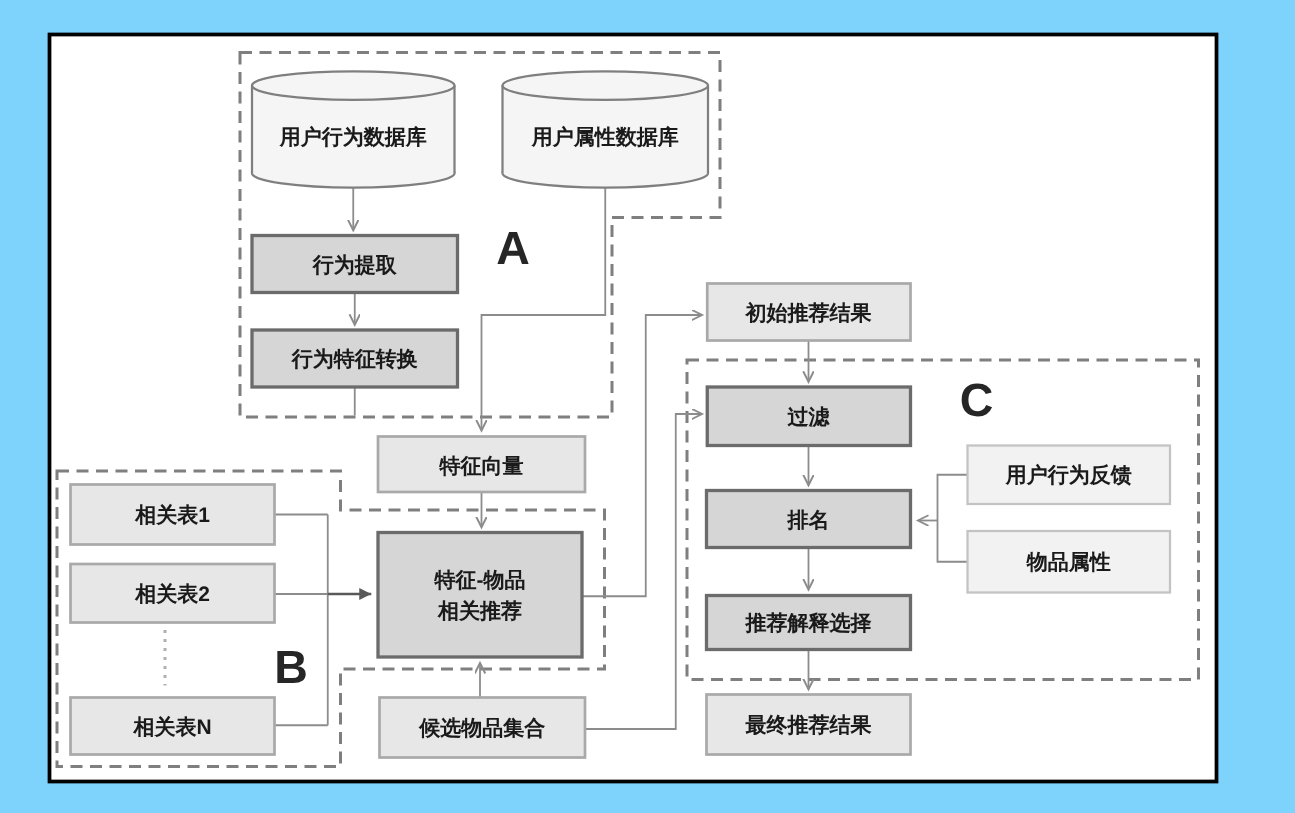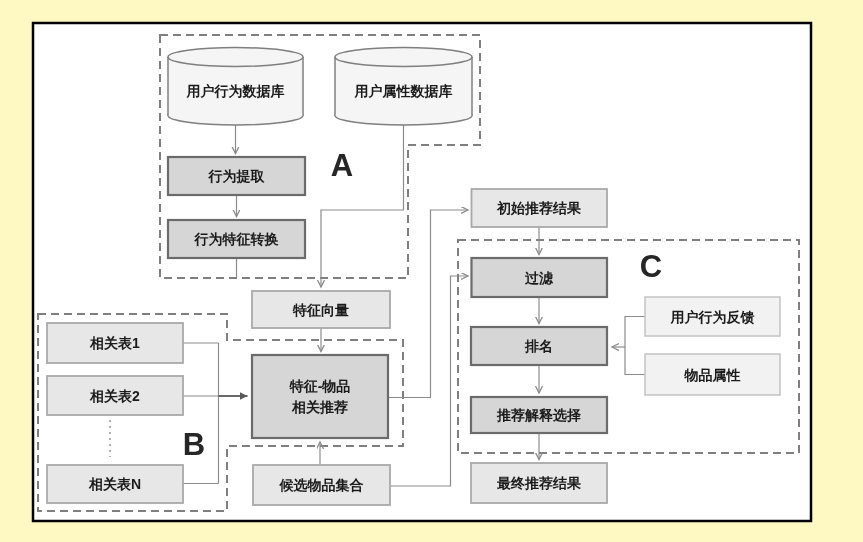--- a/index.html
+++ b/index.html
@@ -1,16 +1,16 @@
 <!DOCTYPE html>
 <html><head>
 <meta charset="utf-8">
 <style>
   html,body{margin:0;padding:0;background:#ffffff;}
-  .stage{position:relative;width:863px;height:542px;background:#fef9c3;overflow:hidden;}
+  .stage{position:relative;width:863px;height:542px;background:#7dd3fc;overflow:hidden;}
   svg{display:block;}
   .frame{fill:#ffffff;stroke:#000000;stroke-width:2.5;}
   .dashed{fill:none;stroke:#7f7f7f;stroke-width:2;stroke-dasharray:8 5;}
   .conn{fill:none;stroke:#8c8c8c;stroke-width:1.2;}
   .conn-dark{fill:none;stroke:#595959;stroke-width:1.8;}
   .dots{fill:none;stroke:#b0b0b0;stroke-width:2;stroke-dasharray:2 4;}
   .box-process{stroke:#6b6b6b;stroke-width:2.2;}
   .box-result{stroke:#a9a9a9;stroke-width:1.8;}
   .box-input{stroke:#c3c3c3;stroke-width:1.5;}
   .cyl{stroke:#7f7f7f;stroke-width:1.5;}

